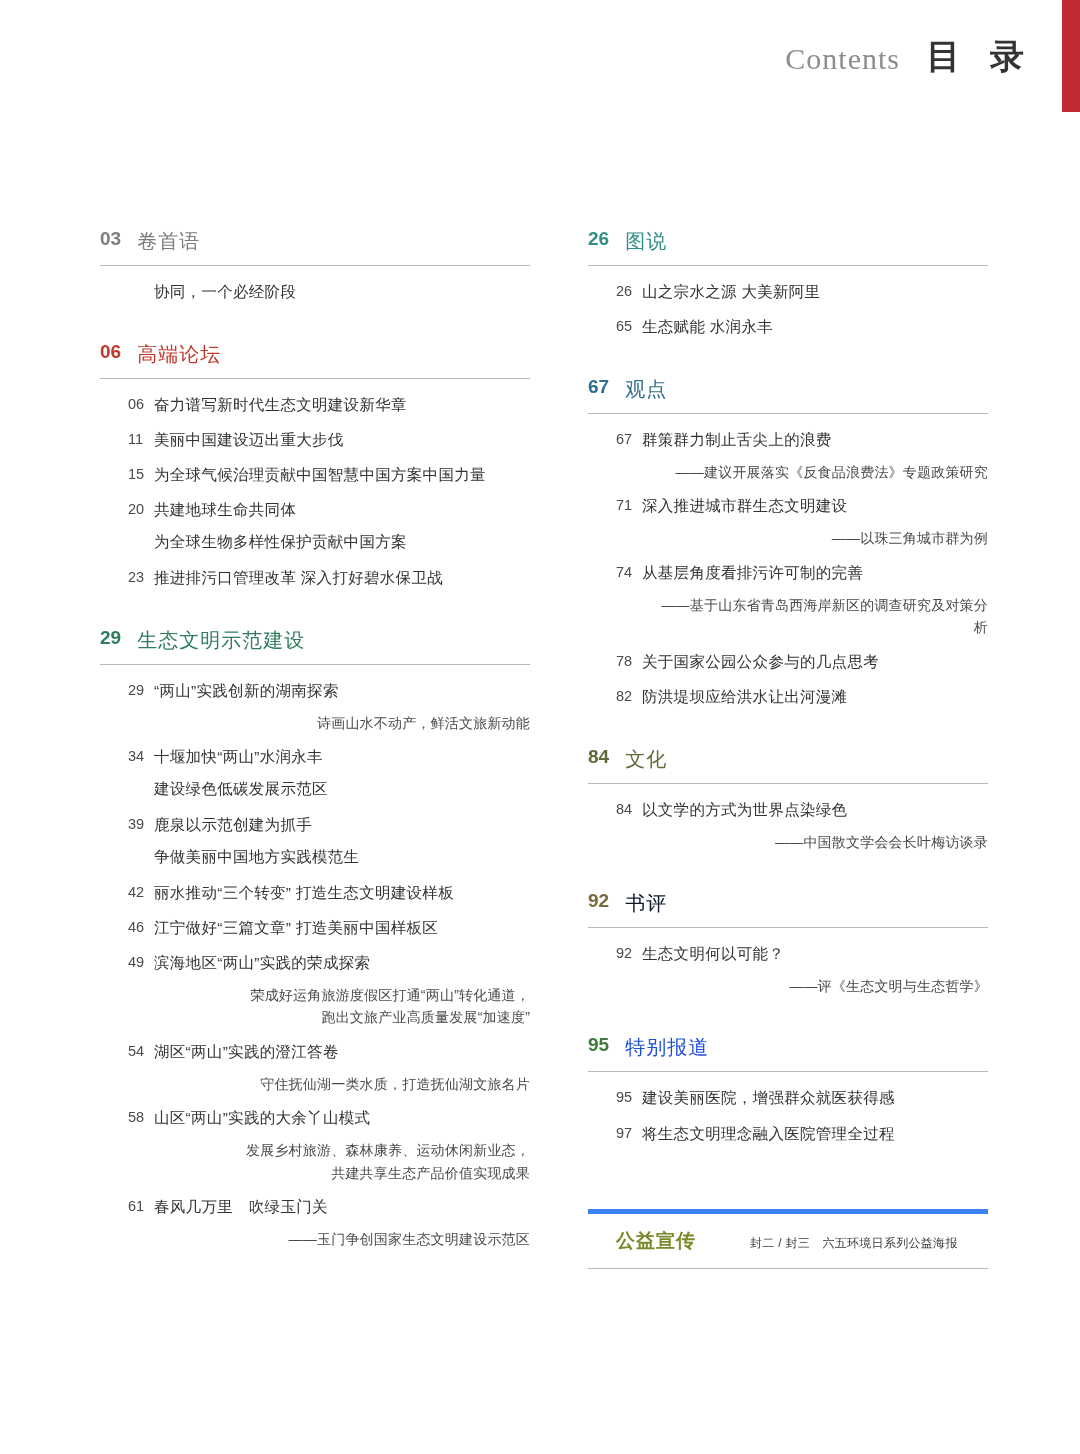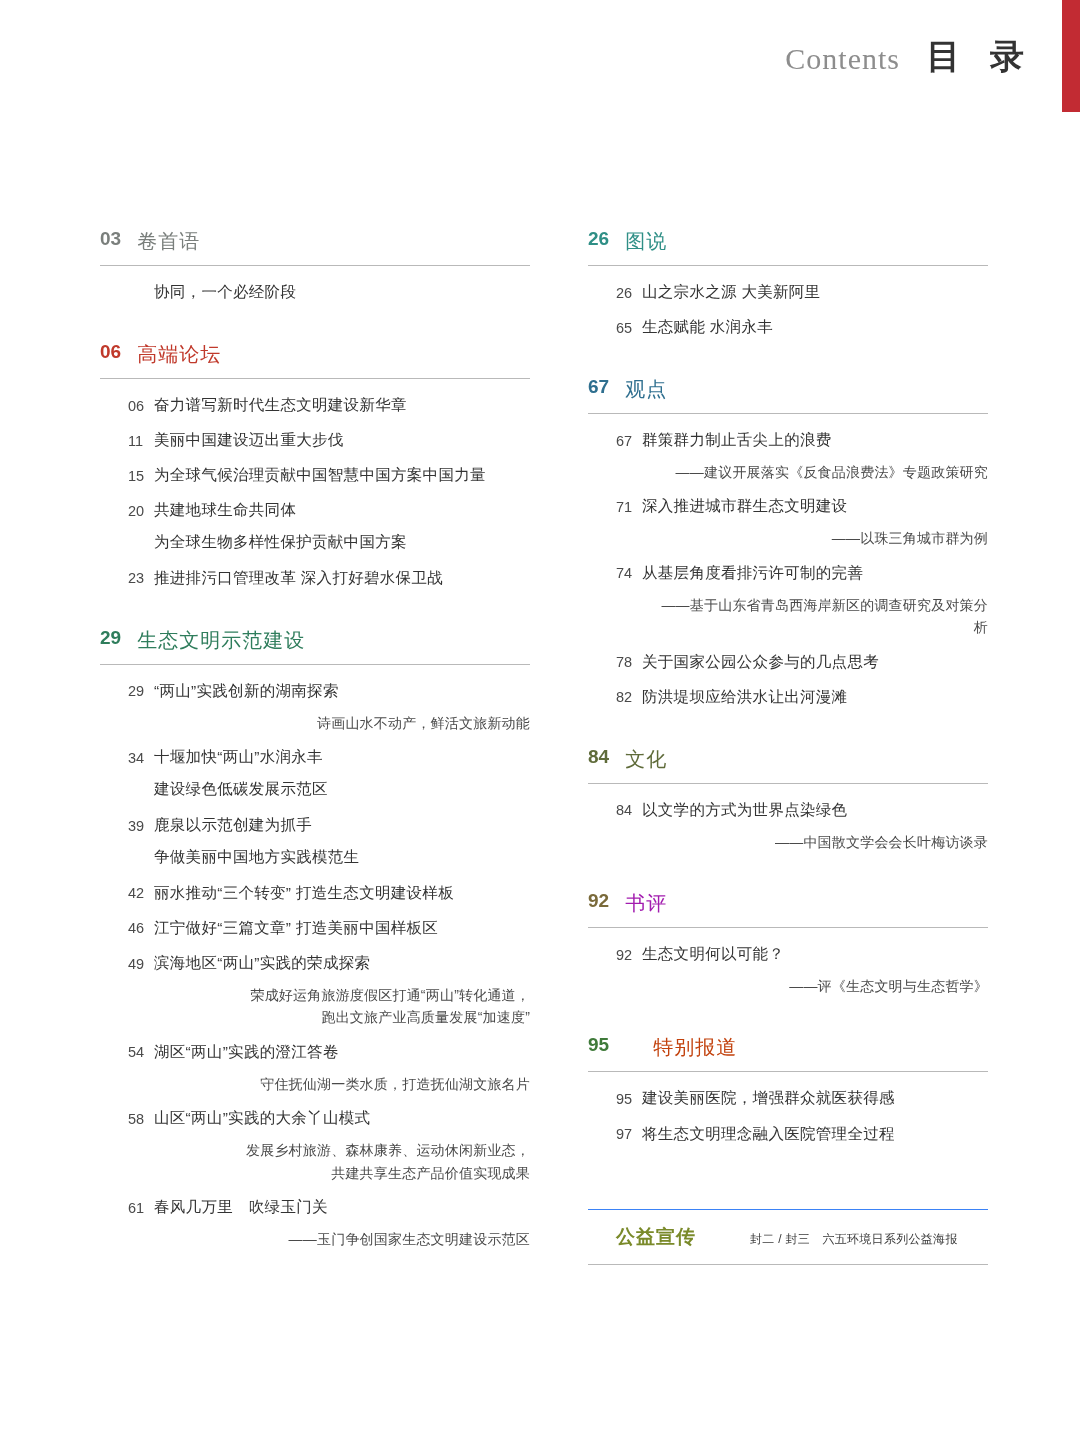--- a/index.html
+++ b/index.html
@@ -93,21 +93,21 @@
     height: 1px;
     background: #b9b9b9;
     margin-bottom: 14px;
   }
   .entries {
     padding-left: 28px;
     padding-bottom: 22px;
   }
   .entry {
     display: flex;
-    align-items: flex-end;
+    align-items: flex-start;
     margin-bottom: 11px;
     line-height: 1.55;
   }
   .entry-num {
     font-size: 14.5px;
     color: #4a4a4a;
     min-width: 26px;
     flex: 0 0 26px;
   }
   .entry-title {
@@ -134,21 +134,21 @@
     color: #333333;
     margin: -3px 0 11px 26px;
     letter-spacing: 0.3px;
     line-height: 1.6;
   }
 
   
   .promo {
     margin-top: 30px;
     padding-top: 14px;
-    border-top: 1px solid #3b82f6;
+    border-top: 5px solid #3b82f6;
     border-bottom: 1px solid #b9b9b9;
     padding-bottom: 14px;
     display: flex;
     align-items: baseline;
     gap: 14px;
     padding-left: 28px;
   }
   .promo-label {
     font-size: 19px;
     font-weight: bold;
@@ -331,35 +331,35 @@
             <div class="entry">
               <span class="entry-num">84</span>
               <span class="entry-title">以文学的方式为世界点染绿色</span>
             </div>
             <div class="entry-sub dash">——中国散文学会会长叶梅访谈录</div>
           </div>
         </div>
         <div class="section">
           <div class="section-head">
             <span class="section-num" style="color: rgb(122, 106, 58);">92</span>
-            <span class="section-title" style="color: #a21caf;">书评</span>
+            <span class="section-title" style="color: #0f172a;">书评</span>
           </div>
           <div class="section-rule"></div>
           <div class="entries">
             <div class="entry">
               <span class="entry-num">92</span>
               <span class="entry-title">生态文明何以可能？</span>
             </div>
             <div class="entry-sub dash">——评《生态文明与生态哲学》</div>
           </div>
         </div>
         <div class="section">
           <div class="section-head">
             <span class="section-num" style="color: rgb(63, 122, 58);">95</span>
-            <span class="section-title" style="color: #c2410c; margin-left: 28px;">特别报道</span>
+            <span class="section-title" style="color: #1d4ed8;">特别报道</span>
           </div>
           <div class="section-rule"></div>
           <div class="entries">
             <div class="entry">
               <span class="entry-num">95</span>
               <span class="entry-title">建设美丽医院，增强群众就医获得感</span>
             </div>
             <div class="entry">
               <span class="entry-num">97</span>
               <span class="entry-title">将生态文明理念融入医院管理全过程</span>

